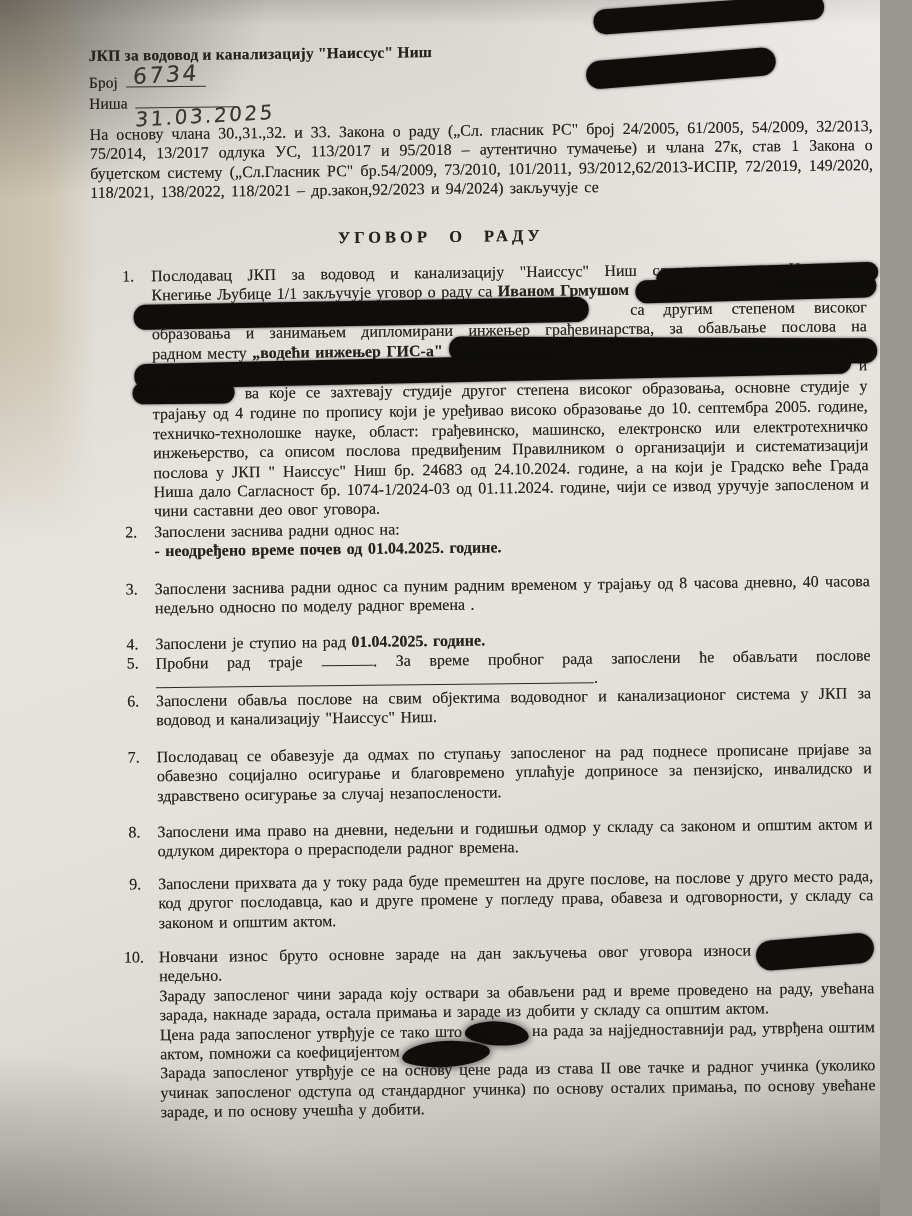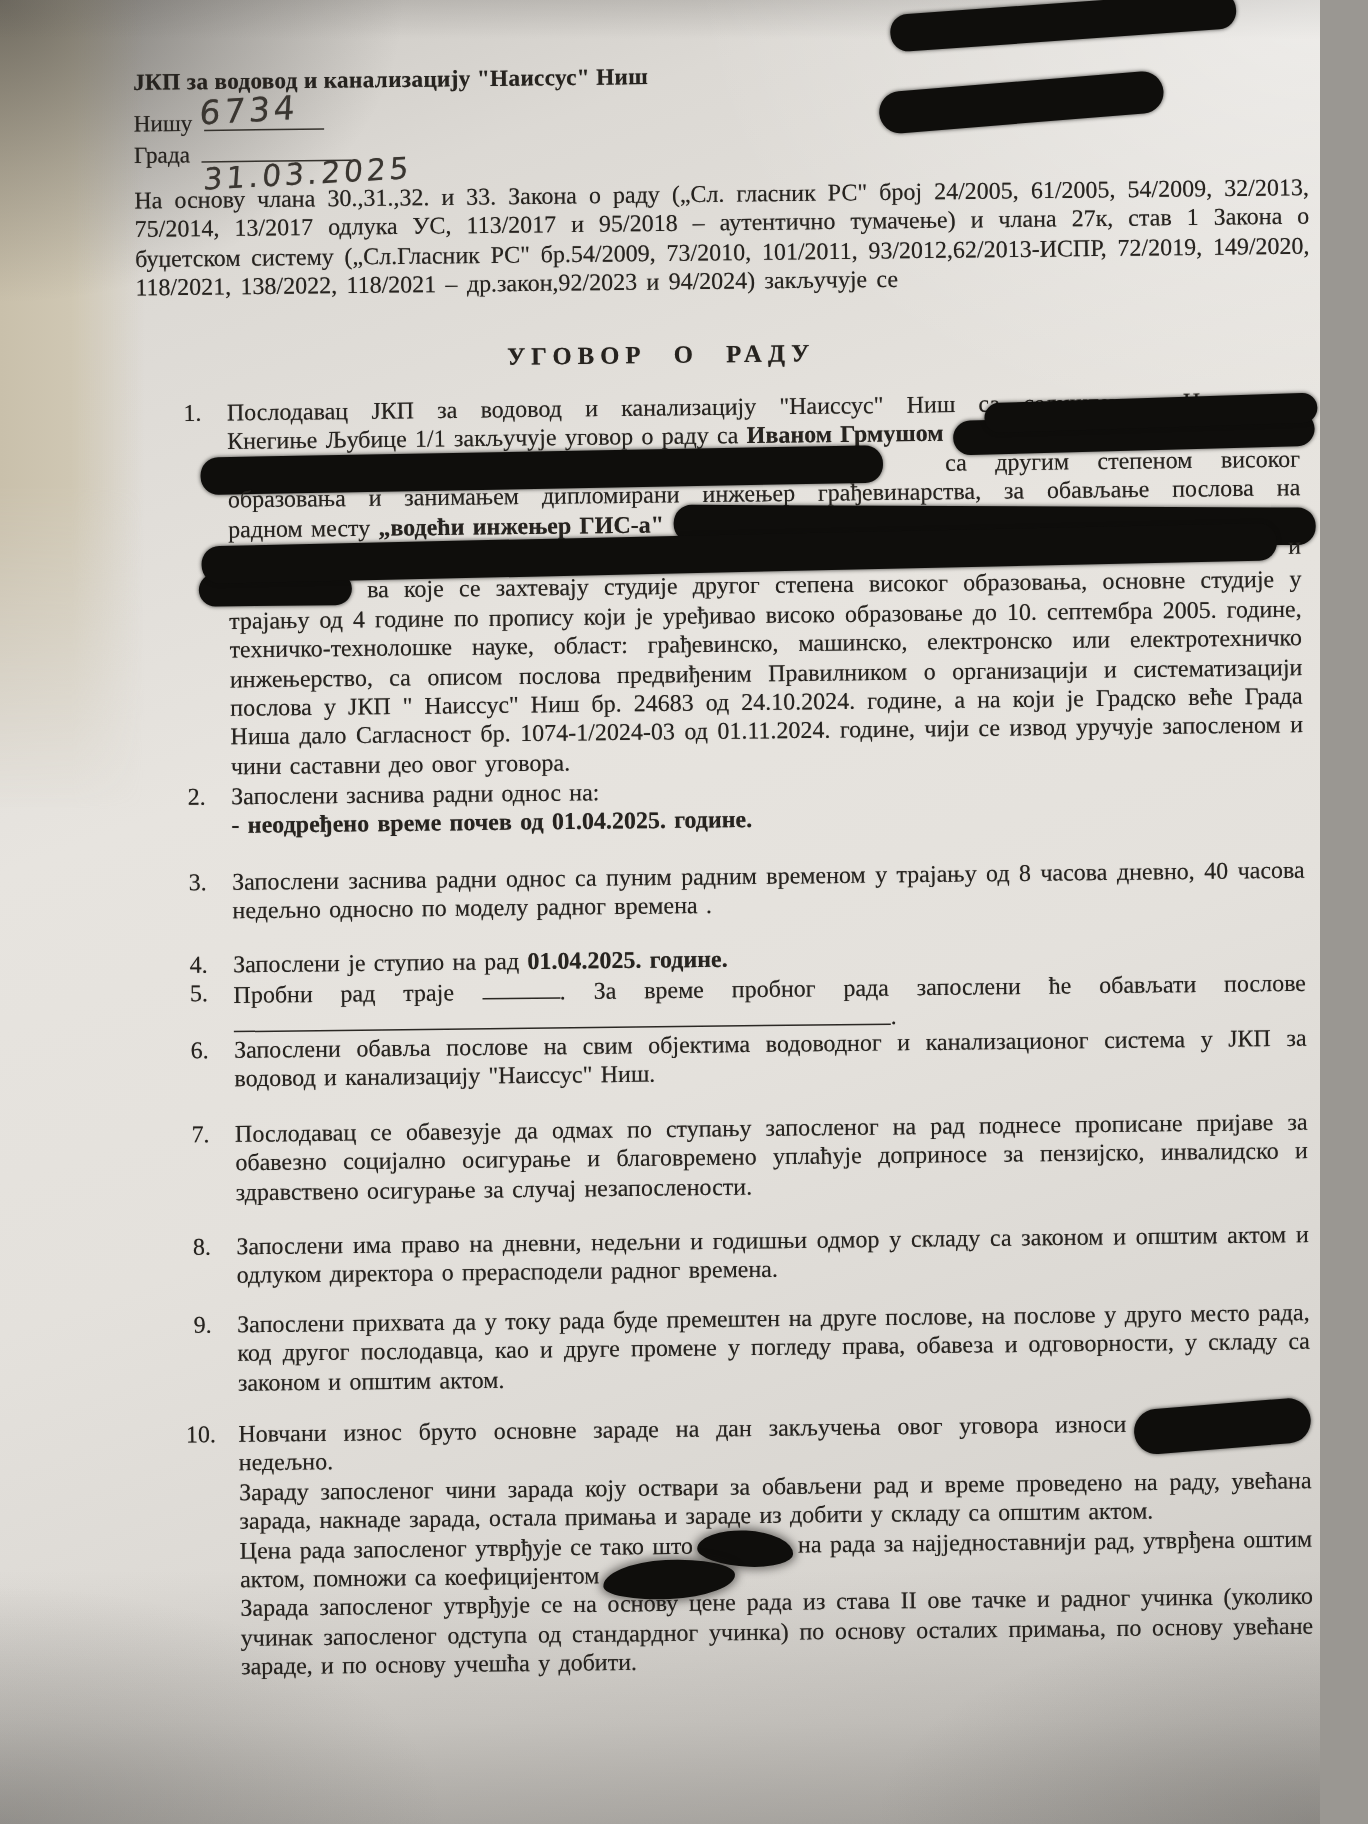--- a/index.html
+++ b/index.html
@@ -86,22 +86,22 @@
   <div class="corner-bl"></div>
   <div class="corner-br"></div>
 
   <div class="tilt txt">
 
     <div class="rbar bar-tr1"></div>
     <div class="rbar bar-tr2"></div>
 
     <div class="hdr">
       <div class="org">ЈКП за водовод и канализацију "Наиссус" Ниш</div>
-      <div class="frow"><span>Нишу</span><span class="uline ul-num"></span><span class="hw hw-num">6734</span></div>
-      <div class="frow"><span>Града</span><span class="uline ul-date"></span><span class="hw hw-date">31.03.2025</span></div>
+      <div class="frow"><span>Број</span><span class="uline ul-num"></span><span class="hw hw-num">6734</span></div>
+      <div class="frow"><span>Ниша</span><span class="uline ul-date"></span><span class="hw hw-date">31.03.2025</span></div>
     </div>
 
     <div class="intro">На основу члана 30.,31.,32. и 33. Закона о раду („Сл. гласник РС" број 24/2005, 61/2005, 54/2009, 32/2013, 75/2014, 13/2017 одлука УС, 113/2017 и 95/2018 – аутентично тумачење) и члана 27к, став 1 Закона о буџетском систему („Сл.Гласник РС" бр.54/2009, 73/2010, 101/2011, 93/2012,62/2013-ИСПР, 72/2019, 149/2020, 118/2021, 138/2022, 118/2021 – др.закон,92/2023 и 94/2024) закључује се</div>
 
     <div class="title">УГОВОР О РАДУ</div>
 
     <div class="item it1">
       <span class="num">1.</span>
       <div class="body">
         <div class="line jline"><span>Послодавац ЈКП за водовод и канализацију "Наиссус" Ниш са седиштем у Нишу, ул.</span><span class="rbar rbar-l1"></span></div>

